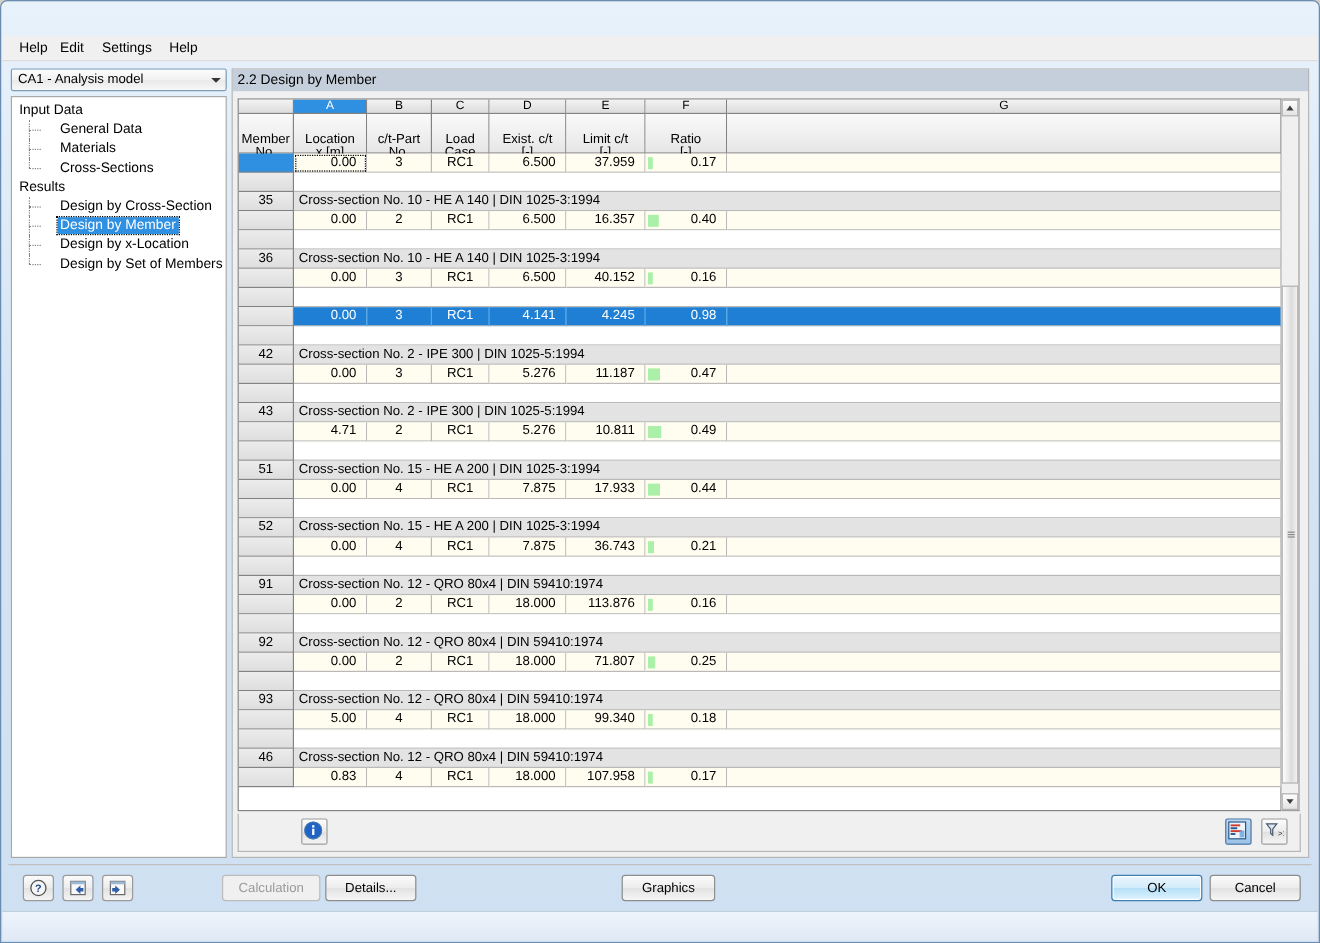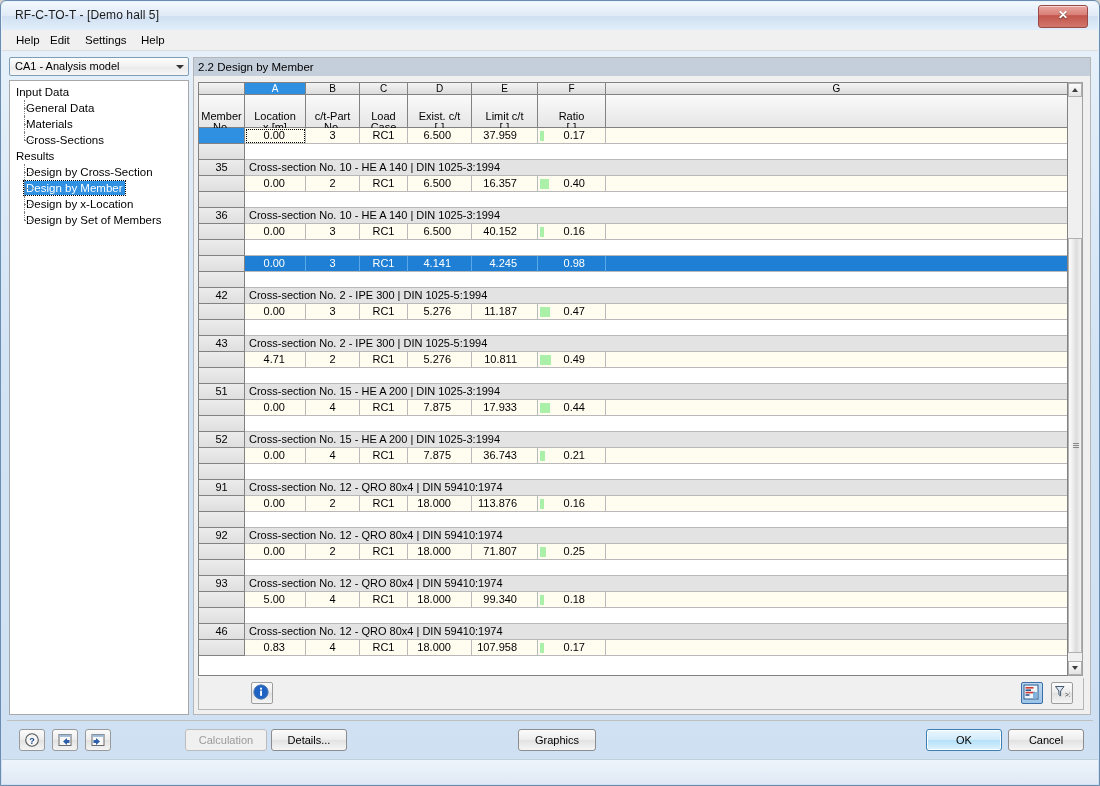--- a/index.html
+++ b/index.html
@@ -69,21 +69,21 @@
   .tree{
     position:absolute;left:8px;top:79px;width:180px;height:635px;
     background:#fff;border:1px solid #a8a8a8;box-sizing:border-box;
     overflow:hidden;
   }
   .tree-node{
     position:relative;height:16px;line-height:16px;font-size:11.5px;color:#000;
     white-space:nowrap;cursor:default;
   }
   .tree-root{padding-left:6px;}
-  .tree-child{padding-left:16px;}
+  .tree-child{padding-left:40px;}
   .tree-child:before{
     content:"";position:absolute;left:14px;top:8px;width:10px;
     border-top:1px dotted #808080;
   }
   .tree-child:after{
     content:"";position:absolute;left:14px;top:0;height:16px;
     border-left:1px dotted #808080;
   }
   .tree-child.last:after{height:8px;}
   .tree-sel{
@@ -135,21 +135,21 @@
   }
   .hdr-title div{display:block;}
   
   .rows{position:absolute;left:0;top:45px;width:100%;}
   .row{position:relative;height:16px;width:100%;}
   .cell{
     position:absolute;top:0;height:16px;box-sizing:border-box;
     border-right:1px solid #b9b9b9;border-bottom:1px solid #b9b9b9;
     font-size:11px;line-height:15px;overflow:hidden;white-space:nowrap;
   }
-  .cell.num{background:#fffdf0;text-align:right;padding-right:20px;}
+  .cell.num{background:#fffdf0;text-align:right;padding-right:8px;}
   .cell.ctr{background:#fffdf0;text-align:center;}
   .cell.empty{background:#fffdf0;}
   .cell.memno{
     background:linear-gradient(to bottom,#ececec,#dedede);
     border-right:1px solid #828282;border-bottom:1px solid #828282;
     text-align:center;color:#000;cursor:pointer;
   }
   .cell.memno.blue{background:#2f8fe0;}
   .cell.section{
     background:#e3e3e3;text-align:left;padding-left:4px;color:#000;
@@ -222,26 +222,20 @@
     position:absolute;left:1px;bottom:1px;width:1096px;height:24px;
     background:linear-gradient(to bottom,#eef4fb,#dfe9f5);
     border-top:1px solid #c2cfdd;
   }
 </style>
 </head>
 <body>
 
 <div class="window">
 
-  <div class="titlebar">
-    <div class="title-text">RF-C-TO-T - [Demo hall 5]</div>
-    <div class="btn-close">
-      <span>✕</span>
-    </div>
-  </div>
 
   <div class="menubar">
     <div class="menu-item" style="left:8px">Help</div>
     <div class="menu-item" style="left:42px">Edit</div>
     <div class="menu-item" style="left:77px">Settings</div>
     <div class="menu-item" style="left:133px">Help</div>
   </div>
 
   <div class="combo">
     <div class="combo-label">CA1 - Analysis model</div>

